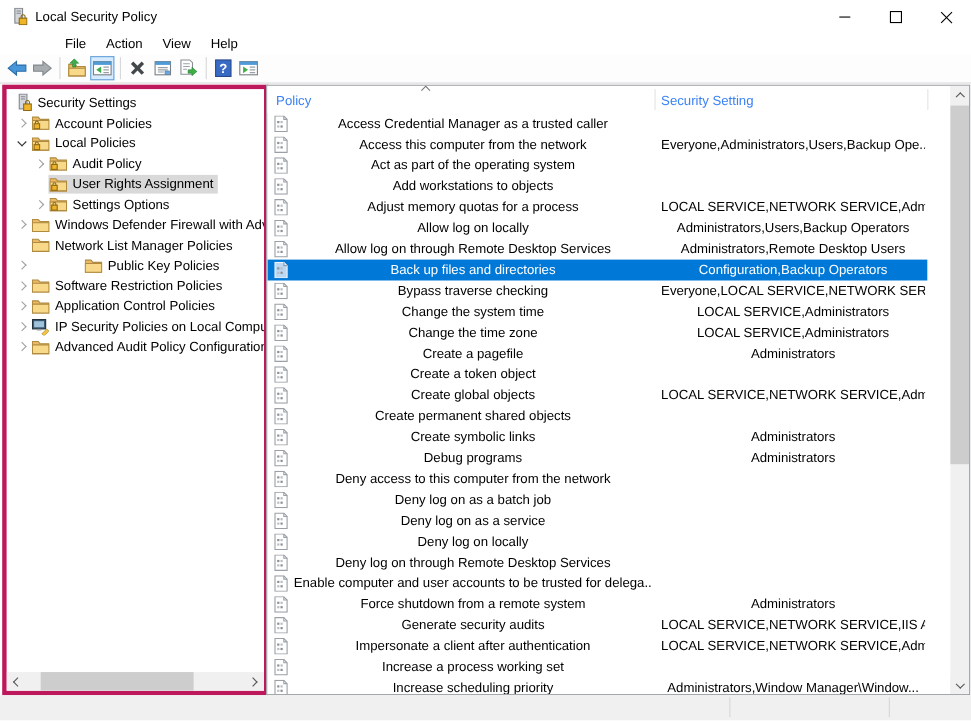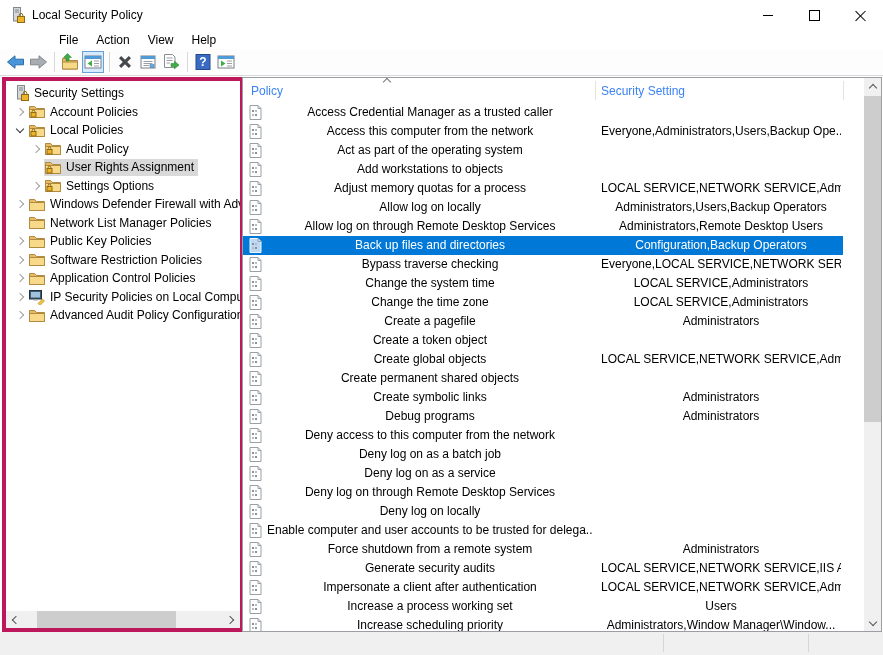--- a/index.html
+++ b/index.html
@@ -318,21 +318,21 @@
           <span class="sel-wrap">
             <span class="tree-ico">
               <svg width="16" height="15" viewBox="0 0 16 15">
                 <path d="M0.5 2.5 h5.2 l1.8 2 h8 v9 H0.5 Z" fill="#e9b968" stroke="#b08a3e"></path>
                 <path d="M0.5 5.5 h15 v8 H0.5 Z" fill="#f8d98a" stroke="#b08a3e"></path>
               </svg>
             </span>
             <span class="tree-label">Network List Manager Policies</span>
           </span>
         </div>
-        <div class="tree-row" style="padding-left: 6px;">
+        <div class="tree-row" style="padding-left: 6px; gap: 48px;">
           <span class="chev">
             <i></i>
           </span>
           <span class="sel-wrap">
             <span class="tree-ico">
               <svg width="16" height="15" viewBox="0 0 16 15">
                 <path d="M0.5 2.5 h5.2 l1.8 2 h8 v9 H0.5 Z" fill="#e9b968" stroke="#b08a3e"></path>
                 <path d="M0.5 5.5 h15 v8 H0.5 Z" fill="#f8d98a" stroke="#b08a3e"></path>
               </svg>
             </span>
@@ -704,35 +704,35 @@
           <span class="doc">
             <svg width="13" height="15" viewBox="0 0 13 15">
               <path class="pg" d="M1 0.5 h8 l3 3 V14.5 H1 Z" fill="#fff" stroke="#9aa0a6"></path>
               <path d="M9 0.5 v3 h3" fill="none" stroke="#9aa0a6"></path>
               <rect class="tx" x="3" y="5" width="2" height="2" fill="#8a9096"></rect>
               <rect class="tx" x="6" y="5" width="2" height="2" fill="#b8bdc2"></rect>
               <rect class="tx" x="3" y="9" width="2" height="2" fill="#b8bdc2"></rect>
               <rect class="tx" x="6" y="9" width="2" height="2" fill="#8a9096"></rect>
             </svg>
           </span>
+          <span class="pcell">Deny log on locally</span>
+          <span class="scell"></span>
+        </div>
+        <div class="lrow">
+          <span class="doc">
+            <svg width="13" height="15" viewBox="0 0 13 15">
+              <path class="pg" d="M1 0.5 h8 l3 3 V14.5 H1 Z" fill="#fff" stroke="#9aa0a6"></path>
+              <path d="M9 0.5 v3 h3" fill="none" stroke="#9aa0a6"></path>
+              <rect class="tx" x="3" y="5" width="2" height="2" fill="#8a9096"></rect>
+              <rect class="tx" x="6" y="5" width="2" height="2" fill="#b8bdc2"></rect>
+              <rect class="tx" x="3" y="9" width="2" height="2" fill="#b8bdc2"></rect>
+              <rect class="tx" x="6" y="9" width="2" height="2" fill="#8a9096"></rect>
+            </svg>
+          </span>
           <span class="pcell">Deny log on through Remote Desktop Services</span>
-          <span class="scell"></span>
-        </div>
-        <div class="lrow">
-          <span class="doc">
-            <svg width="13" height="15" viewBox="0 0 13 15">
-              <path class="pg" d="M1 0.5 h8 l3 3 V14.5 H1 Z" fill="#fff" stroke="#9aa0a6"></path>
-              <path d="M9 0.5 v3 h3" fill="none" stroke="#9aa0a6"></path>
-              <rect class="tx" x="3" y="5" width="2" height="2" fill="#8a9096"></rect>
-              <rect class="tx" x="6" y="5" width="2" height="2" fill="#b8bdc2"></rect>
-              <rect class="tx" x="3" y="9" width="2" height="2" fill="#b8bdc2"></rect>
-              <rect class="tx" x="6" y="9" width="2" height="2" fill="#8a9096"></rect>
-            </svg>
-          </span>
-          <span class="pcell">Deny log on locally</span>
           <span class="scell"></span>
         </div>
         <div class="lrow">
           <span class="doc">
             <svg width="13" height="15" viewBox="0 0 13 15">
               <path class="pg" d="M1 0.5 h8 l3 3 V14.5 H1 Z" fill="#fff" stroke="#9aa0a6"></path>
               <path d="M9 0.5 v3 h3" fill="none" stroke="#9aa0a6"></path>
               <rect class="tx" x="3" y="5" width="2" height="2" fill="#8a9096"></rect>
               <rect class="tx" x="6" y="5" width="2" height="2" fill="#b8bdc2"></rect>
               <rect class="tx" x="3" y="9" width="2" height="2" fill="#b8bdc2"></rect>
@@ -789,21 +789,20 @@
             <svg width="13" height="15" viewBox="0 0 13 15">
               <path class="pg" d="M1 0.5 h8 l3 3 V14.5 H1 Z" fill="#fff" stroke="#9aa0a6"></path>
               <path d="M9 0.5 v3 h3" fill="none" stroke="#9aa0a6"></path>
               <rect class="tx" x="3" y="5" width="2" height="2" fill="#8a9096"></rect>
               <rect class="tx" x="6" y="5" width="2" height="2" fill="#b8bdc2"></rect>
               <rect class="tx" x="3" y="9" width="2" height="2" fill="#b8bdc2"></rect>
               <rect class="tx" x="6" y="9" width="2" height="2" fill="#8a9096"></rect>
             </svg>
           </span>
           <span class="pcell">Increase a process working set</span>
-          <span class="scell">Users</span>
         </div>
         <div class="lrow">
           <span class="doc">
             <svg width="13" height="15" viewBox="0 0 13 15">
               <path class="pg" d="M1 0.5 h8 l3 3 V14.5 H1 Z" fill="#fff" stroke="#9aa0a6"></path>
               <path d="M9 0.5 v3 h3" fill="none" stroke="#9aa0a6"></path>
               <rect class="tx" x="3" y="5" width="2" height="2" fill="#8a9096"></rect>
               <rect class="tx" x="6" y="5" width="2" height="2" fill="#b8bdc2"></rect>
               <rect class="tx" x="3" y="9" width="2" height="2" fill="#b8bdc2"></rect>
               <rect class="tx" x="6" y="9" width="2" height="2" fill="#8a9096"></rect>

